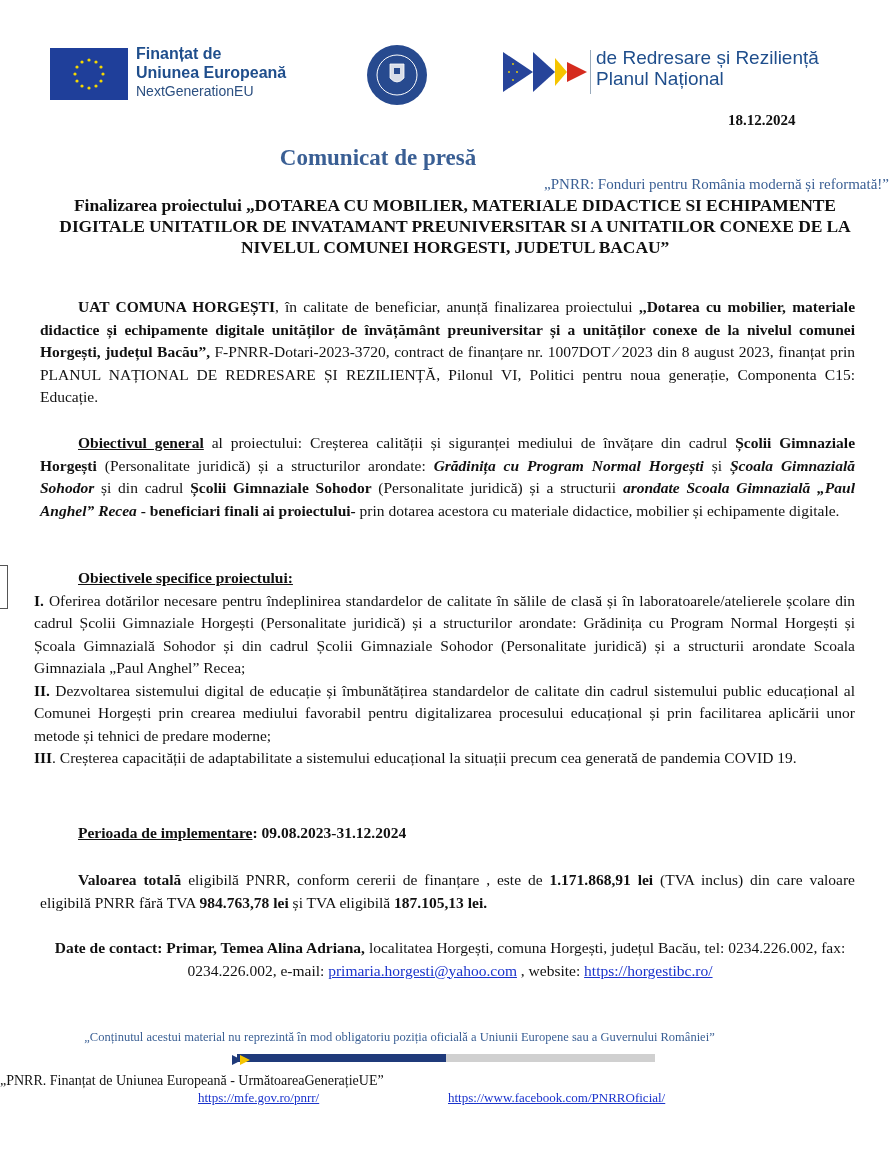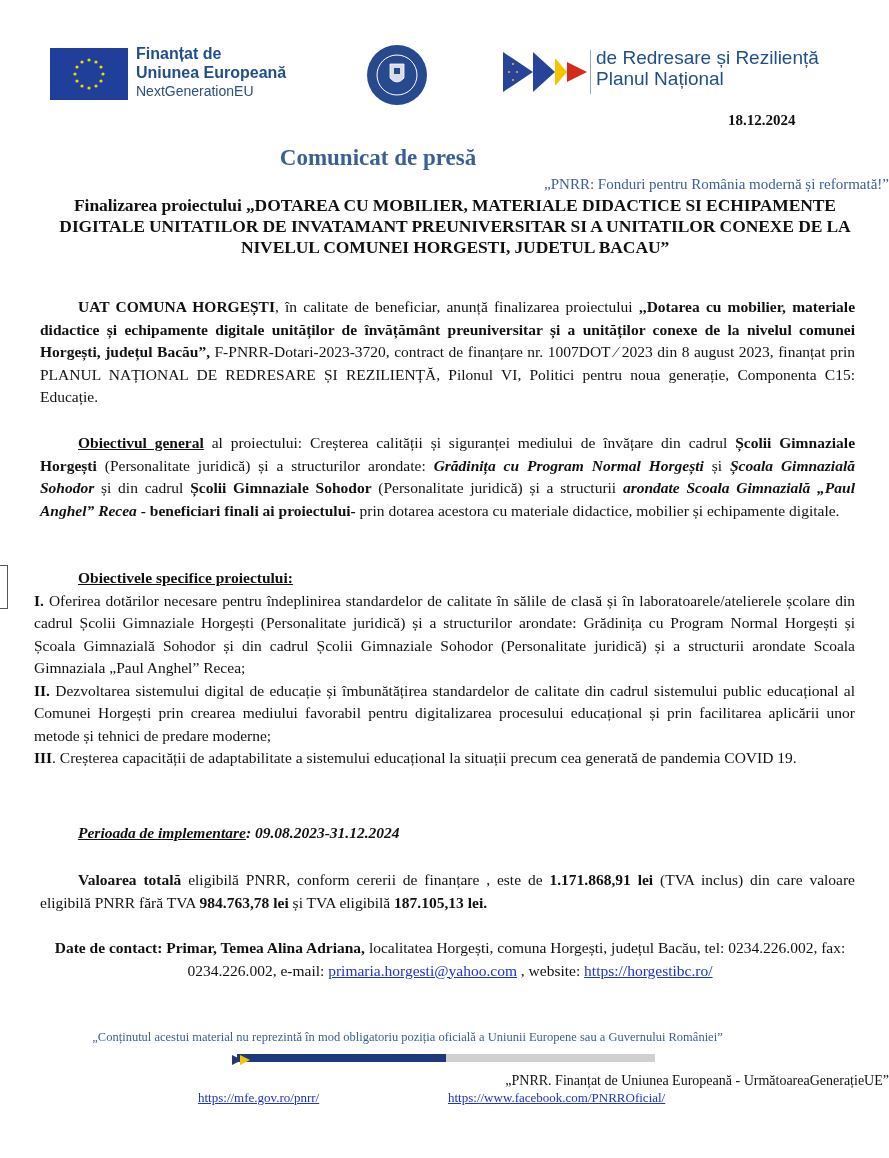--- a/index.html
+++ b/index.html
@@ -21,29 +21,29 @@
   .title { left: 16px; width: 724px; top: 145px; text-align: center; color: #3a5f94; font-weight: bold; font-size: 23px; }
   .subtitle { left: 0; width: 889px; top: 176px; text-align: right; color: #3a5f94; font-size: 15px; }
   .headline { left: 40px; width: 830px; top: 195px; text-align: center; font-weight: bold; font-size: 17.5px; line-height: 21px; letter-spacing: -0.1px; }
   
   .para { left: 78px; width: 777px; font-size: 15.5px; line-height: 22.5px; text-align: justify; }
   .para b { font-weight: bold; }
   .u { text-decoration: underline; }
   .p1 { top: 296px; }
   .p2 { top: 432px; }
   .p3 { top: 567px; }
-  .p4 { top: 822px; font-style: italic; }
+  .p4 { top: 822px; }
   .p5 { top: 869px; }
   .p6 { top: 937px; text-align: center; left: 40px; width: 820px; }
   .link { color: #1a33cc; text-decoration: underline; }
-  .disclaimer { left: 12px; width: 791px; top: 1030px; text-align: center; color: #3a5f94; font-size: 12.5px; }
+  .disclaimer { left: 4px; width: 791px; top: 1030px; text-align: center; color: #3a5f94; font-size: 12.5px; }
   .progress-bar { left: 237px; top: 1054px; width: 418px; height: 8px; background: #d0d0d0; }
   .progress-fill { height: 100%; background: #1f3a7a; }
   .progress-arrow { left: 232px; top: 1052px; width: 24px; height: 12px; }
-  .footer-line { left: 0; width: 889px; top: 1073px; text-align: right; font-size: 14px; }
+  .footer-line { left: 0; width: 889px; top: 1073px; text-align: left; font-size: 14px; }
   .footer-link1 { left: 198px; top: 1090px; font-size: 13px; }
   .footer-link2 { left: 448px; top: 1090px; font-size: 13px; }
   .side-stamp { left: 0; top: 565px; width: 7px; height: 42px; border: 1px solid #555; border-left: none; }
 </style>
 </head>
 <body>
 
 <div class="abs eu-flag">
   <svg viewBox="0 0 78 52">
     <rect width="78" height="52" fill="#1f3f9a"></rect>

